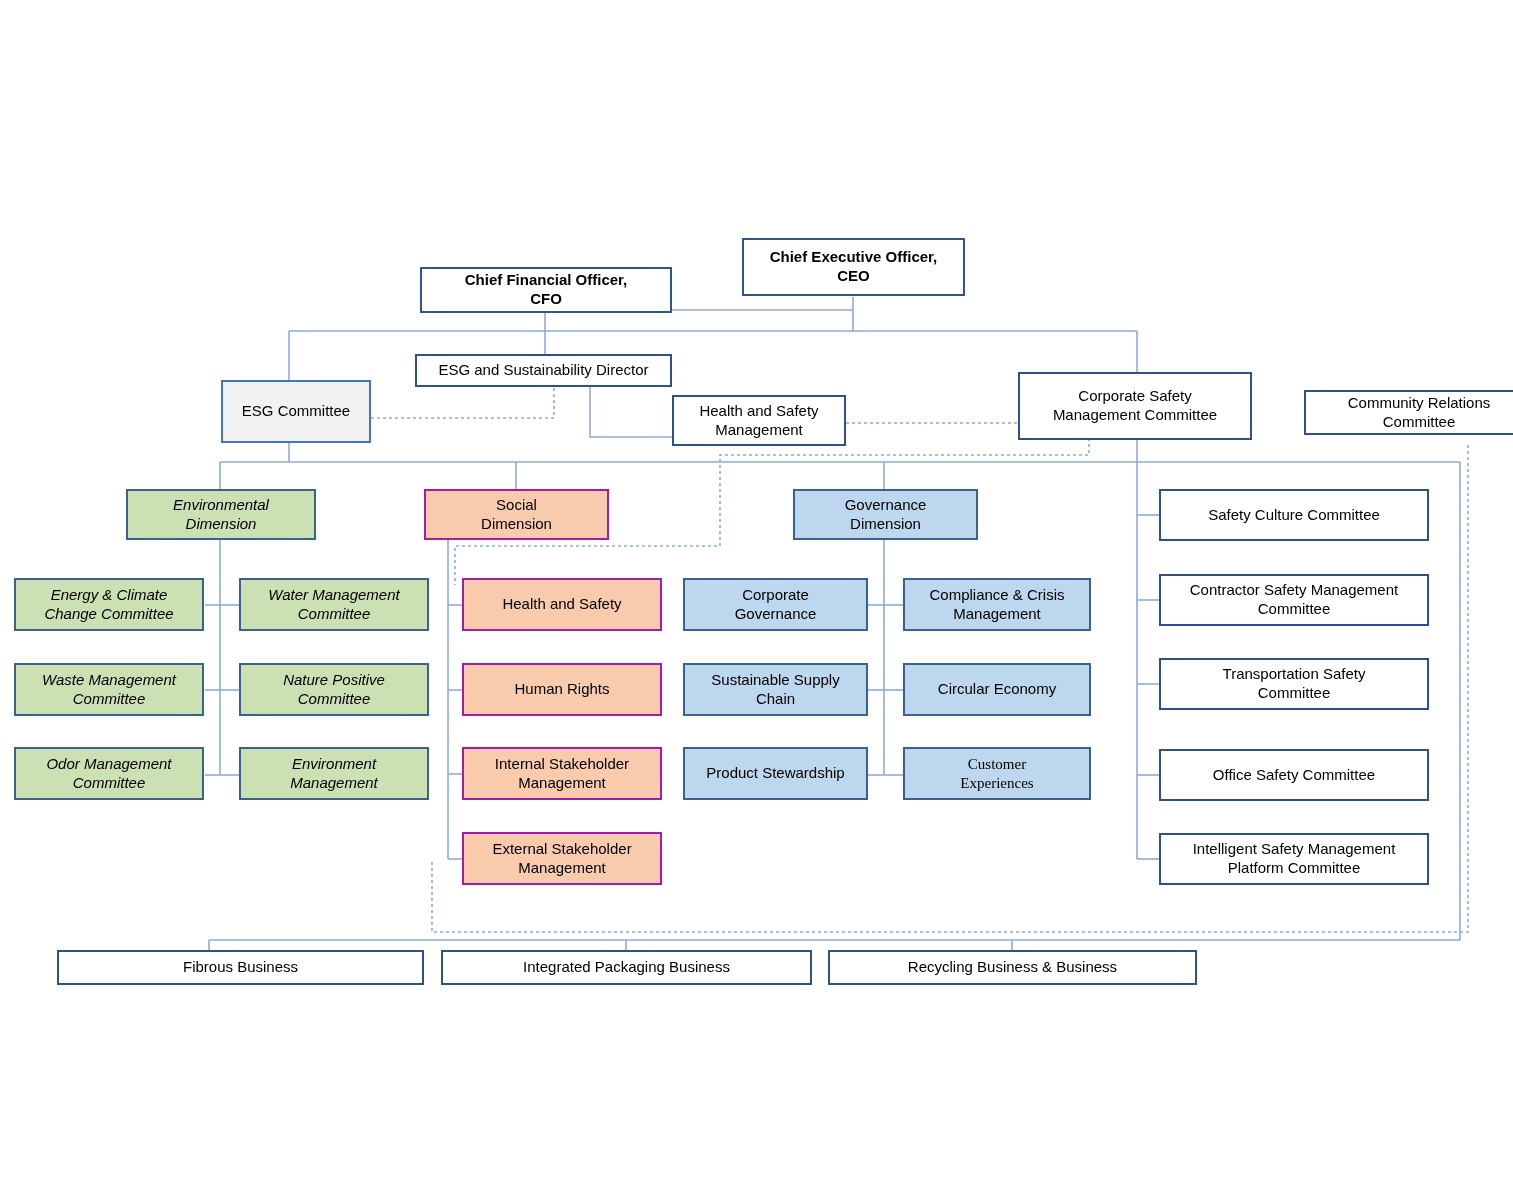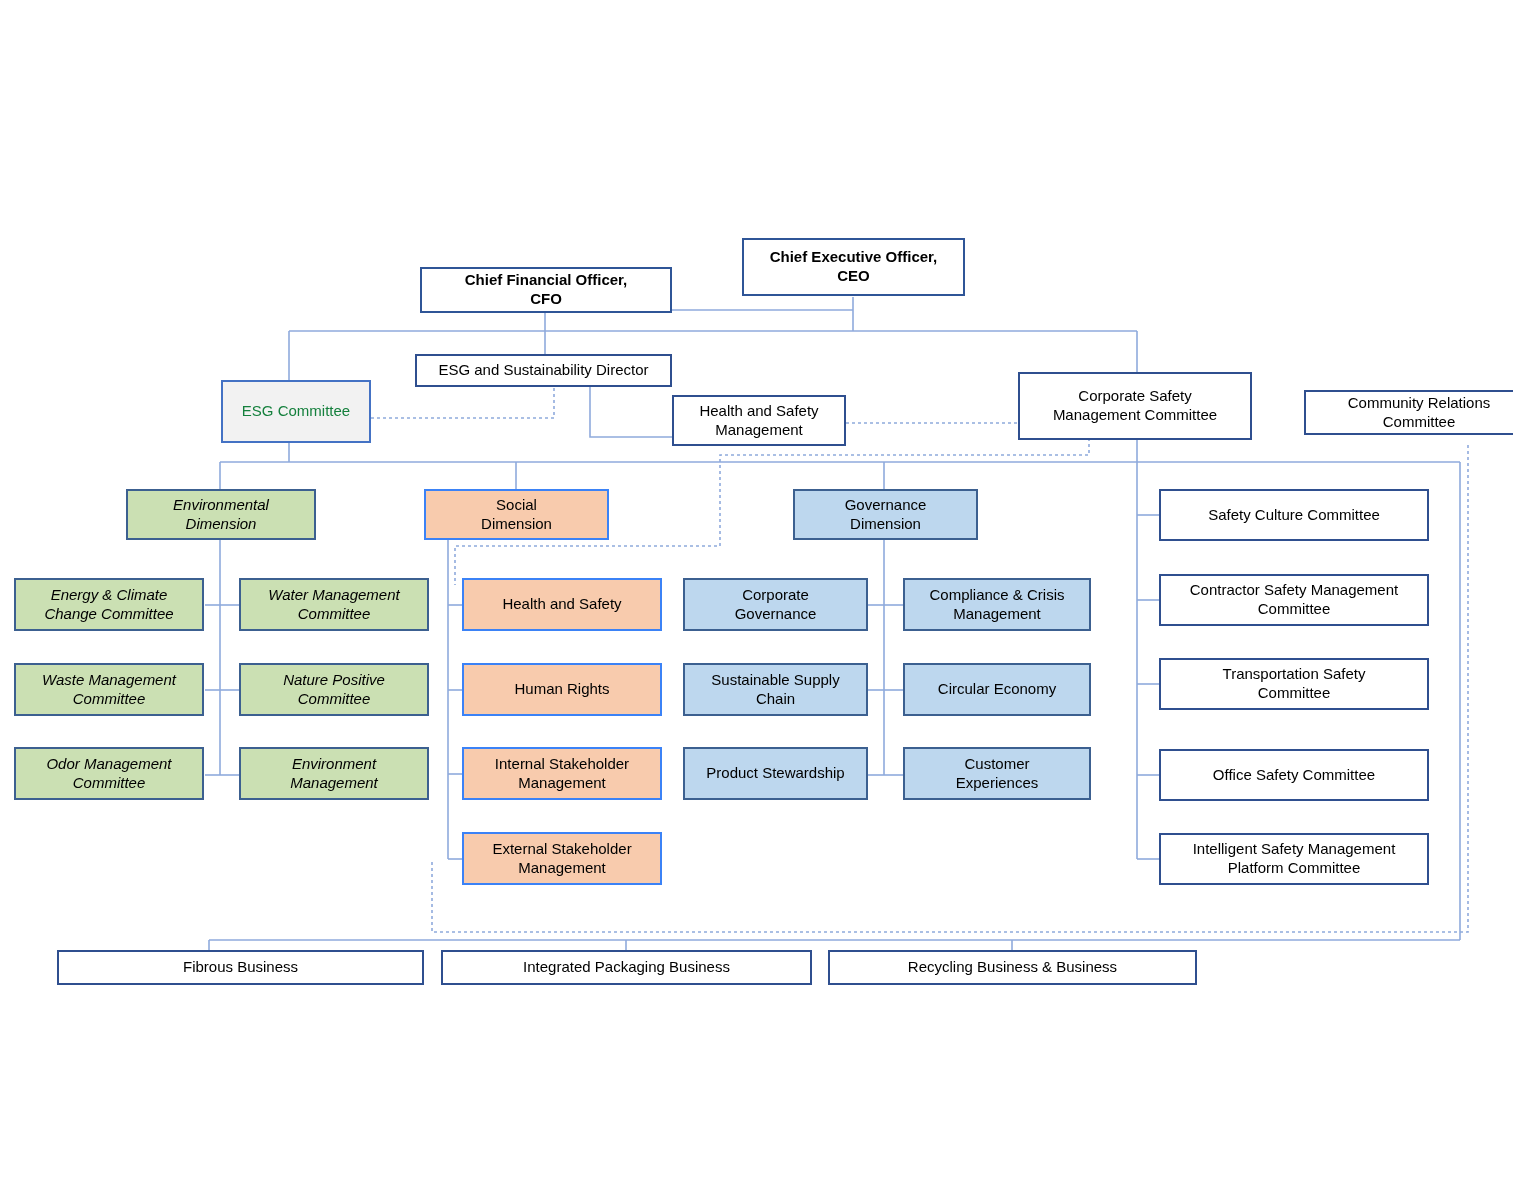--- a/index.html
+++ b/index.html
@@ -44,31 +44,31 @@
   .node.exec {
     font-weight: bold;
     font-size: 15px;
     border: 2px solid #2F5597;
   }
   .node.plain {
     background: #ffffff;
   }
   .node.gray {
     background: #F2F2F2;
-    color: #15803d;
+    color: #000000;
     border: 2px solid #4472C4;
   }
   .node.green {
     background: #CBE0B3;
     border: 2px solid #3C6090;
     font-style: italic;
   }
   .node.orange {
     background: #F8CBAD;
-    border: 2px solid #3b82f6;
+    border: 2px solid #a21caf;
   }
   .node.blue {
     background: #BDD7EE;
     border: 2px solid #3C6090;
   }
   .node span {
     display: block;
     width: 100%;
   }
 </style>
@@ -293,21 +293,21 @@
   <div class="node blue" style="left:903px; top:663px; width:188px; height:53px;">
     <span>
       <span>Circular Economy</span>
     </span>
   </div>
   <div class="node blue" style="left:683px; top:747px; width:185px; height:53px;">
     <span>
       <span>Product Stewardship</span>
     </span>
   </div>
-  <div class="node blue" style="left:903px; top:747px; width:188px; height:53px;">
+  <div class="node blue" style="left:903px; top:747px; width:188px; height:53px;font-family:Liberation Serif, serif;">
     <span>
       <span>Customer</span>
       <span>Experiences</span>
     </span>
   </div>
 
   <div class="node plain" style="left:1159px; top:489px; width:270px; height:52px;">
     <span>
       <span>Safety Culture Committee</span>
     </span>

